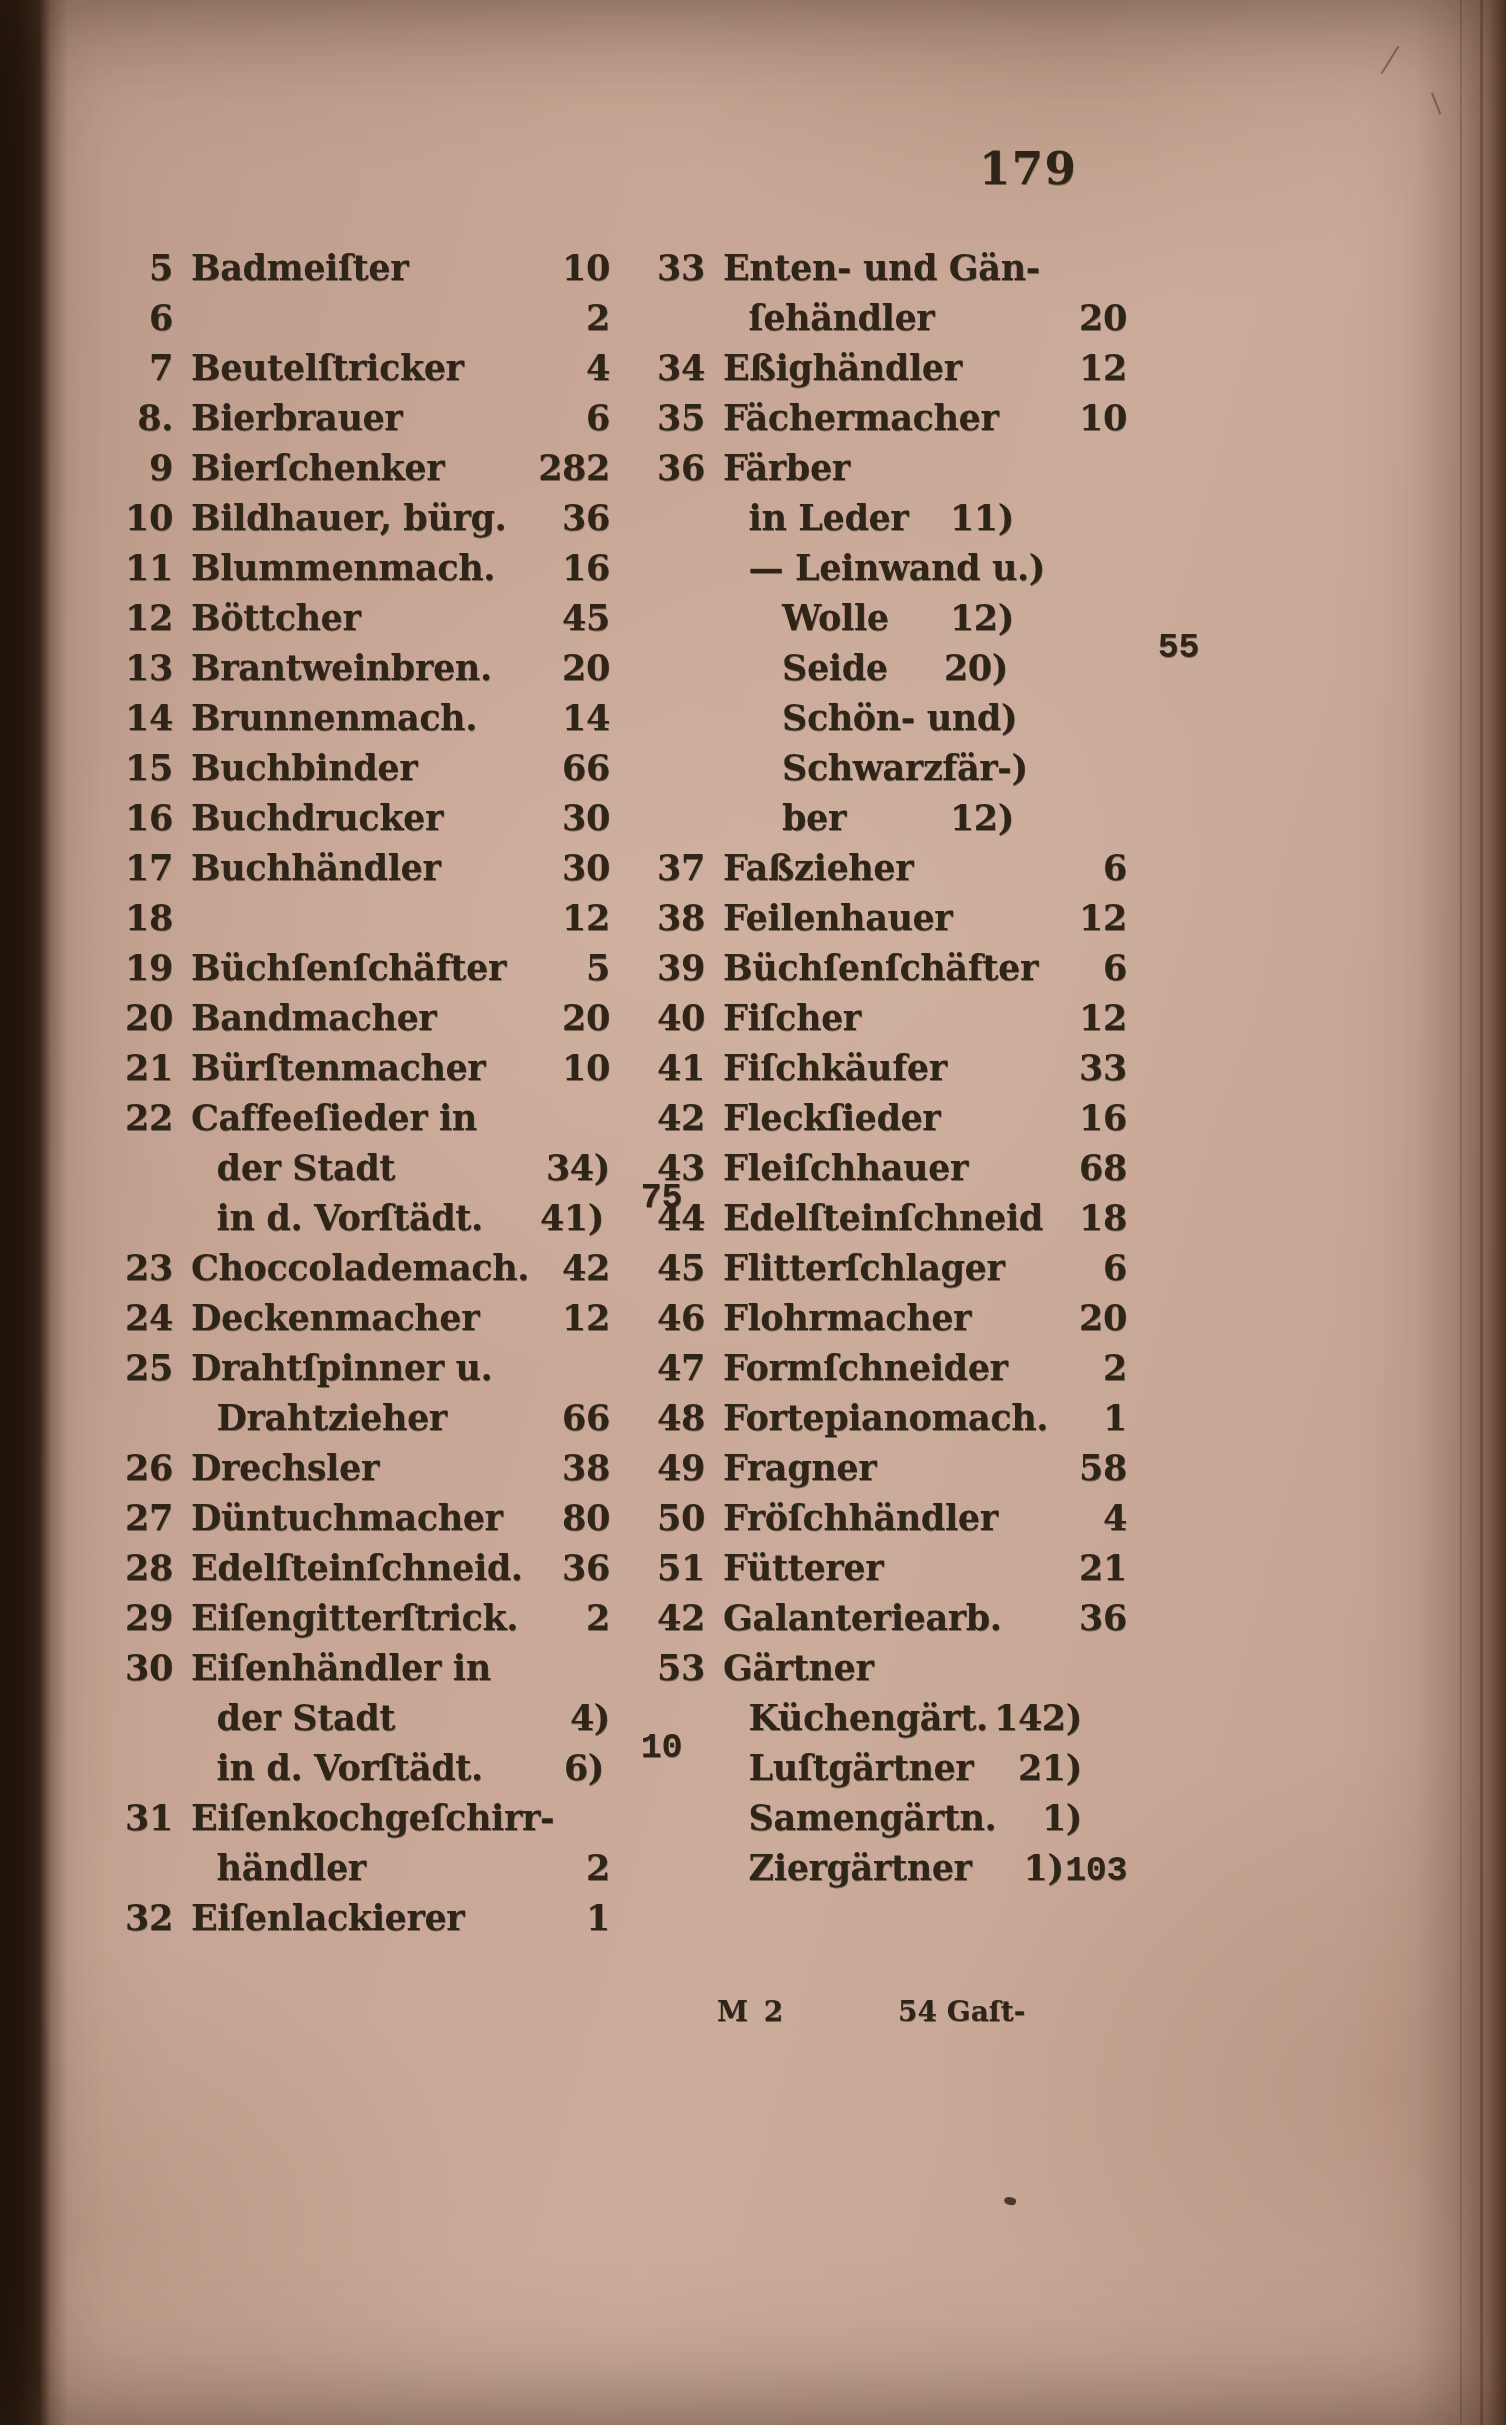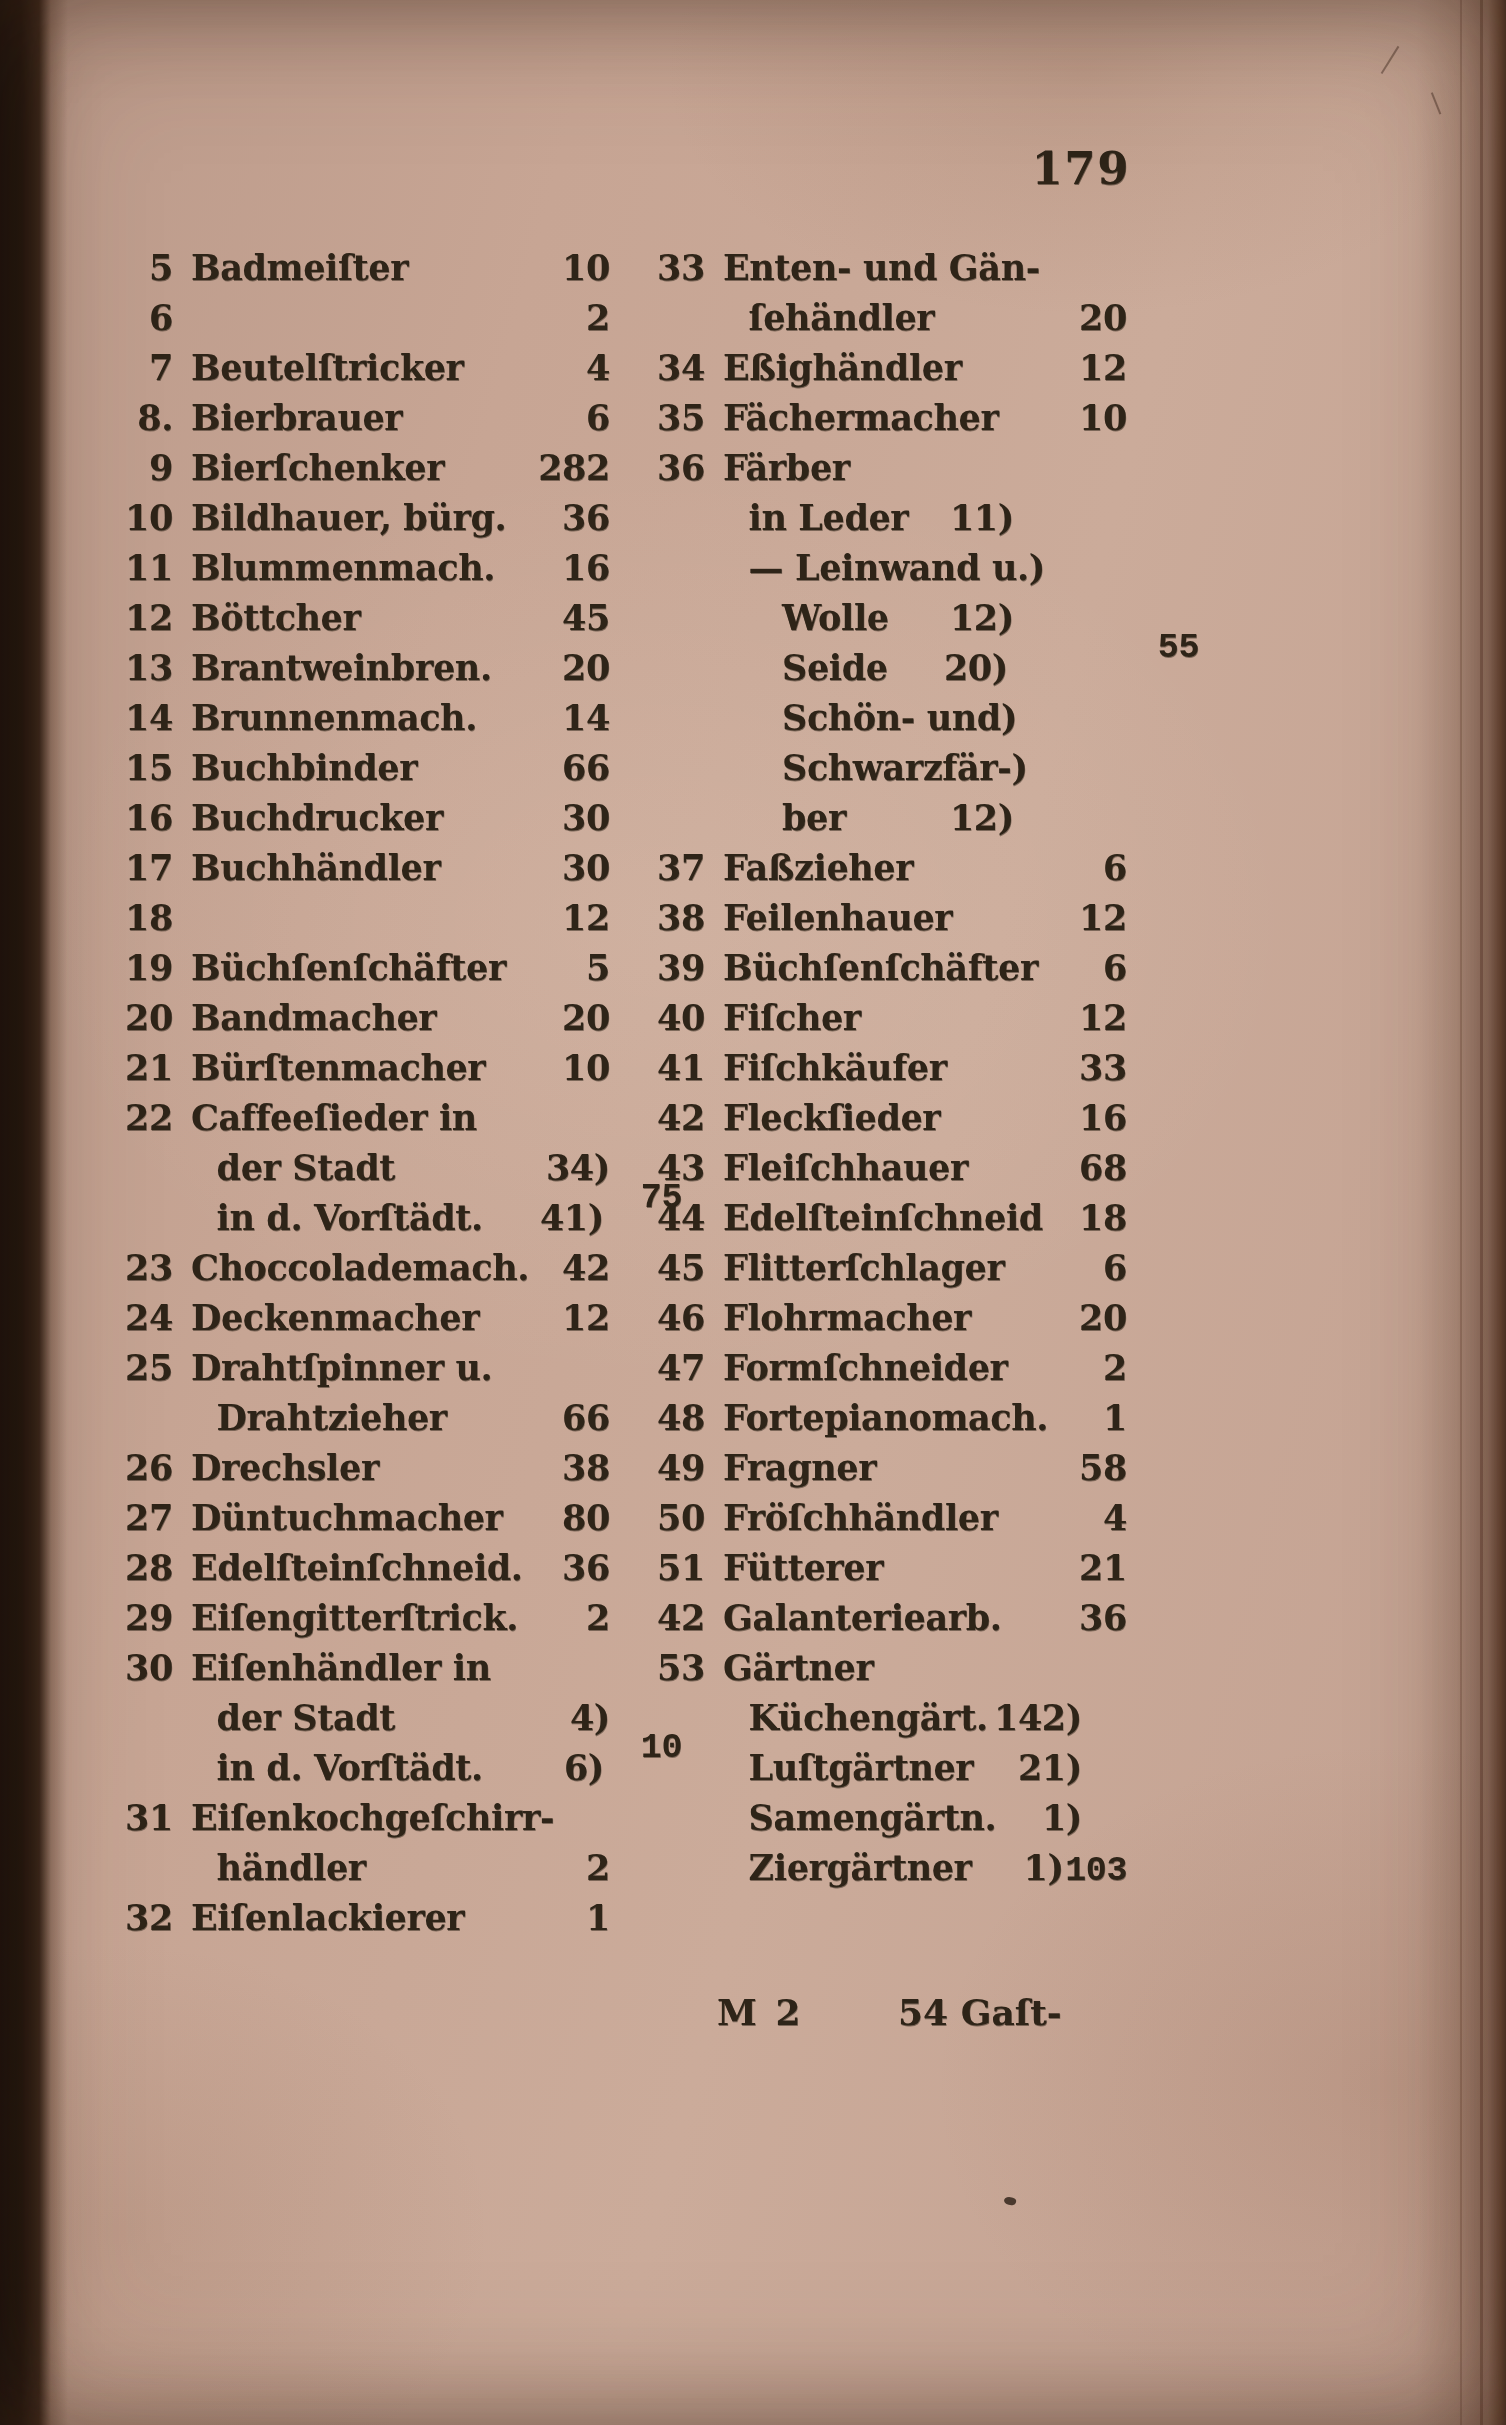--- a/index.html
+++ b/index.html
@@ -23,21 +23,21 @@
     background:linear-gradient(90deg,rgba(120,85,64,0) 0%,rgba(120,85,64,.18) 45%,rgba(96,62,46,.42) 80%,#6d4c39 94%,#50372a 100%);
   }
   .edge-line{position:absolute;top:0;bottom:0;background:rgba(88,55,40,.42);}
   .edge-line.l1{right:22.6px;width:3.8px;}
   .edge-line.l2{right:44px;width:2.3px;background:rgba(88,55,40,.28);}
   .vignette{
     position:absolute;inset:0;pointer-events:none;
     box-shadow:inset 0 0 128px 30px rgba(70,42,26,.26), inset -38px 0 98px rgba(70,42,26,.22), inset 30px 0 68px rgba(40,24,14,.25);
   }
   .pagenum{
-    position:absolute;left:979px;top:142px;width:151px;text-align:right;
+    position:absolute;left:979px;top:142px;width:151px;text-align:left;
     font-size:45px;letter-spacing:1.5px;
     text-shadow:0.5px 0.5px 0 rgba(46,36,24,.55);
   }
   .col{position:absolute;top:243px;}
   .col-left{left:113px;width:497px;}
   .col-right{left:645px;width:482px;}
   .row{
     display:flex;align-items:baseline;height:50px;line-height:50px;
     font-size:35px;letter-spacing:-0.4px;white-space:nowrap;
     text-shadow:0.5px 0.5px 0 rgba(46,36,24,.5);
@@ -46,21 +46,21 @@
   .text{flex:none;}
   .val{margin-left:auto;}
   .ind1 .text{padding-left:25.6px;}
   .ind2 .text{padding-left:59px;text-align:center;}
   .brace{
     display:inline-block;width:72px;margin-right:-72px;
     position:relative;top:-22.6px;text-align:right;padding-left:6px;font-family:Liberation Mono, monospace;
   }
   .brace.inline{width:auto;margin-right:0;top:0;padding-left:1.5px;}
   .footer{position:absolute;left:0;top:1987px;width:1506px;height:53px;
-    font-size:36px;line-height:50px;text-shadow:0.5px 0.5px 0 rgba(46,36,24,.5);}
+    font-size:28px;line-height:50px;text-shadow:0.5px 0.5px 0 rgba(46,36,24,.5);}
   .sig{position:absolute;left:717px;letter-spacing:3px;}
   .catch{position:absolute;left:898px;}
   .speck{position:absolute;left:1004px;top:2197px;width:12px;height:8.3px;
     background:rgba(42,30,20,.8);border-radius:60% 40% 55% 45%;transform:rotate(18deg);}
   .scratch{position:absolute;background:rgba(60,40,28,.45);}
   .scratch.s1{left:1389px;top:44px;width:2.3px;height:32px;transform:rotate(32deg);}
   .scratch.s2{left:1435px;top:92px;width:1.5px;height:22.6px;transform:rotate(-22deg);}
 </style>
 </head>
 <body>

